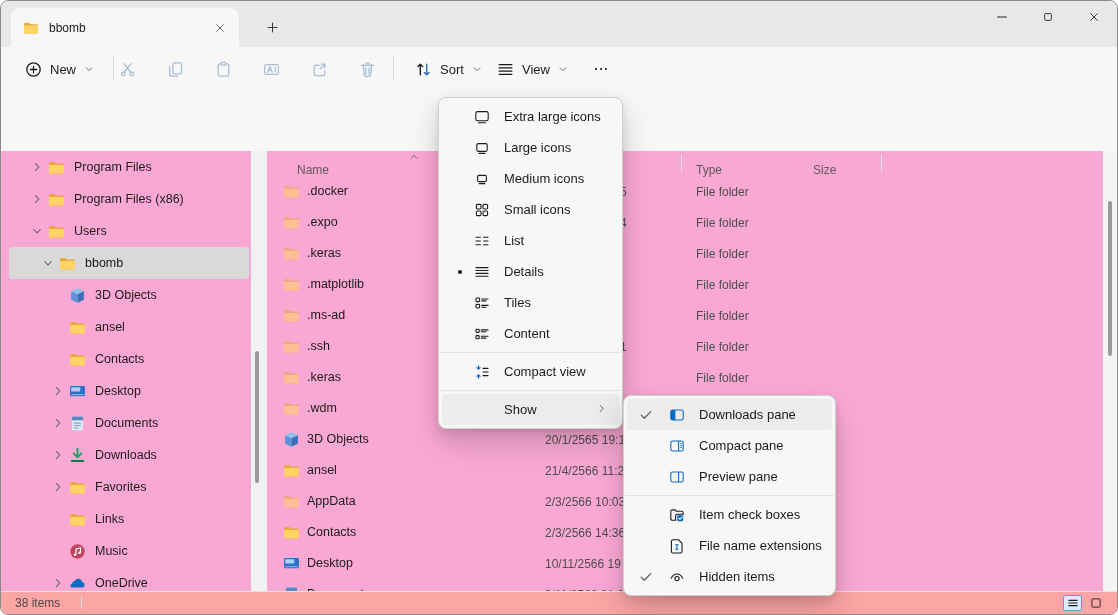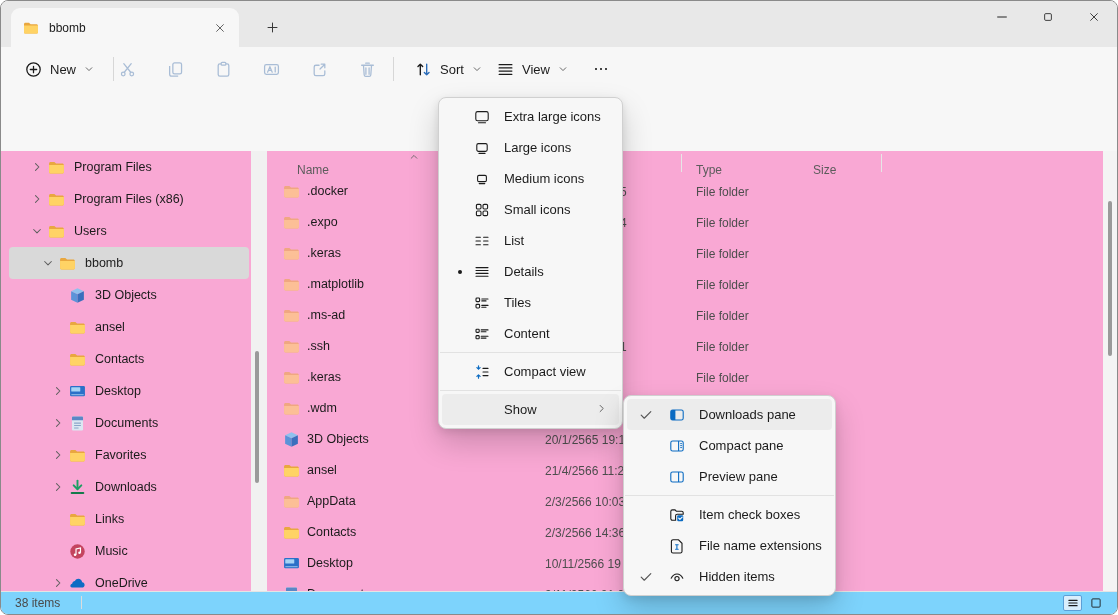--- a/index.html
+++ b/index.html
@@ -54,21 +54,21 @@
   .frow{position:absolute;left:0;right:0;height:31px;}
   .frow .ficon{position:absolute;left:16px;top:7px;}
   .frow .fname{position:absolute;left:40px;top:8px;font-size:12.5px;color:#1b1b1b;white-space:nowrap;}
   .frow .fdate{position:absolute;left:278px;top:9px;font-size:12px;color:#4e4e4e;white-space:nowrap;}
   .frow .ftail{position:absolute;left:353px;top:9px;font-size:12px;color:#4e4e4e;}
   .frow .ftype{position:absolute;left:429px;top:9px;font-size:12px;color:#4e4e4e;}
   .faded{opacity:.55;}
   .ms-track{position:absolute;right:0;top:0;bottom:0;width:14px;background:#f4f4f4;}
 
   
-  .statusbar{position:absolute;left:0;bottom:0;right:0;height:23px;background:#7dd3fc;border-top:1px solid #e4e4e4;box-sizing:border-box;}
+  .statusbar{position:absolute;left:0;bottom:0;right:0;height:23px;background:#fca5a5;border-top:1px solid #e4e4e4;box-sizing:border-box;}
   .scount{position:absolute;left:14px;top:4px;font-size:12px;color:#4a4a4a;}
   .ssep{position:absolute;left:80px;top:4px;width:1px;height:13px;background:#dcdcdc;}
   .vtoggles{position:absolute;right:12px;top:3px;display:flex;gap:4px;}
   .vt{width:19px;height:16px;display:flex;align-items:center;justify-content:center;border-radius:2px;border:1px solid transparent;box-sizing:border-box;}
   .vt.selected{border-color:#5c9fd6;background:#d9eefc;}
 
   
   .menu{position:absolute;background:#f7f7f7;border:1px solid #d0d0d0;border-radius:8px;box-shadow:0 14px 30px rgba(0,0,0,.18),0 3px 8px rgba(0,0,0,.10);box-sizing:border-box;padding:3px 0;z-index:50;}
   #view-menu{left:437px;top:96px;width:185px;}
   #show-submenu{left:622px;top:394px;width:213px;z-index:60;}
@@ -457,43 +457,43 @@
         </div>
         <div class="srow ind3">
           <span class="chev">
             <span class="icon" style="width: 12px; height: 12px; color: rgb(95, 95, 95);">
               <svg viewBox="0 0 16 16" fill="none" stroke="currentColor" stroke-width="1.4" stroke-linecap="round" stroke-linejoin="round">
                 <path d="M6 3.5 10.5 8 6 12.5"></path>
               </svg>
             </span>
           </span>
           <span class="icon" style="width: 17px; height: 17px;">
-            <svg viewBox="0 0 16 16">
-              <path fill="#e9a73f" d="M1 4.2c0-.8.6-1.4 1.4-1.4h3.1c.4 0 .7.1 1 .4l1.1 1h5.9c.8 0 1.4.6 1.4 1.4v6.6c0 .8-.6 1.4-1.4 1.4H2.4c-.8 0-1.4-.6-1.4-1.4z"></path>
-              <path fill="#ffd365" d="M1 5.6h14v6.6c0 .8-.6 1.4-1.4 1.4H2.4c-.8 0-1.4-.6-1.4-1.4z"></path>
-            </svg>
-          </span>
-          <span class="slabel">Favorites</span>
+            <svg viewBox="0 0 16 16" fill="none">
+              <path d="M8 1.5v7.5" stroke="#1d9e63" stroke-width="1.8" stroke-linecap="round"></path>
+              <path d="M4.4 6 8 9.6 11.6 6" stroke="#1d9e63" stroke-width="1.8" stroke-linecap="round" stroke-linejoin="round"></path>
+              <path d="M2.5 13.2h11" stroke="#157a4b" stroke-width="1.8" stroke-linecap="round"></path>
+            </svg>
+          </span>
+          <span class="slabel">Downloads</span>
         </div>
         <div class="srow ind3">
           <span class="chev">
             <span class="icon" style="width: 12px; height: 12px; color: rgb(95, 95, 95);">
               <svg viewBox="0 0 16 16" fill="none" stroke="currentColor" stroke-width="1.4" stroke-linecap="round" stroke-linejoin="round">
                 <path d="M6 3.5 10.5 8 6 12.5"></path>
               </svg>
             </span>
           </span>
           <span class="icon" style="width: 17px; height: 17px;">
-            <svg viewBox="0 0 16 16" fill="none">
-              <path d="M8 1.5v7.5" stroke="#1d9e63" stroke-width="1.8" stroke-linecap="round"></path>
-              <path d="M4.4 6 8 9.6 11.6 6" stroke="#1d9e63" stroke-width="1.8" stroke-linecap="round" stroke-linejoin="round"></path>
-              <path d="M2.5 13.2h11" stroke="#157a4b" stroke-width="1.8" stroke-linecap="round"></path>
-            </svg>
-          </span>
-          <span class="slabel">Downloads</span>
+            <svg viewBox="0 0 16 16">
+              <path fill="#e9a73f" d="M1 4.2c0-.8.6-1.4 1.4-1.4h3.1c.4 0 .7.1 1 .4l1.1 1h5.9c.8 0 1.4.6 1.4 1.4v6.6c0 .8-.6 1.4-1.4 1.4H2.4c-.8 0-1.4-.6-1.4-1.4z"></path>
+              <path fill="#ffd365" d="M1 5.6h14v6.6c0 .8-.6 1.4-1.4 1.4H2.4c-.8 0-1.4-.6-1.4-1.4z"></path>
+            </svg>
+          </span>
+          <span class="slabel">Favorites</span>
         </div>
         <div class="srow ind3">
           <span class="chev"></span>
           <span class="icon" style="width: 17px; height: 17px;">
             <svg viewBox="0 0 16 16">
               <path fill="#e9a73f" d="M1 4.2c0-.8.6-1.4 1.4-1.4h3.1c.4 0 .7.1 1 .4l1.1 1h5.9c.8 0 1.4.6 1.4 1.4v6.6c0 .8-.6 1.4-1.4 1.4H2.4c-.8 0-1.4-.6-1.4-1.4z"></path>
               <path fill="#ffd365" d="M1 5.6h14v6.6c0 .8-.6 1.4-1.4 1.4H2.4c-.8 0-1.4-.6-1.4-1.4z"></path>
             </svg>
           </span>
           <span class="slabel">Links</span>

